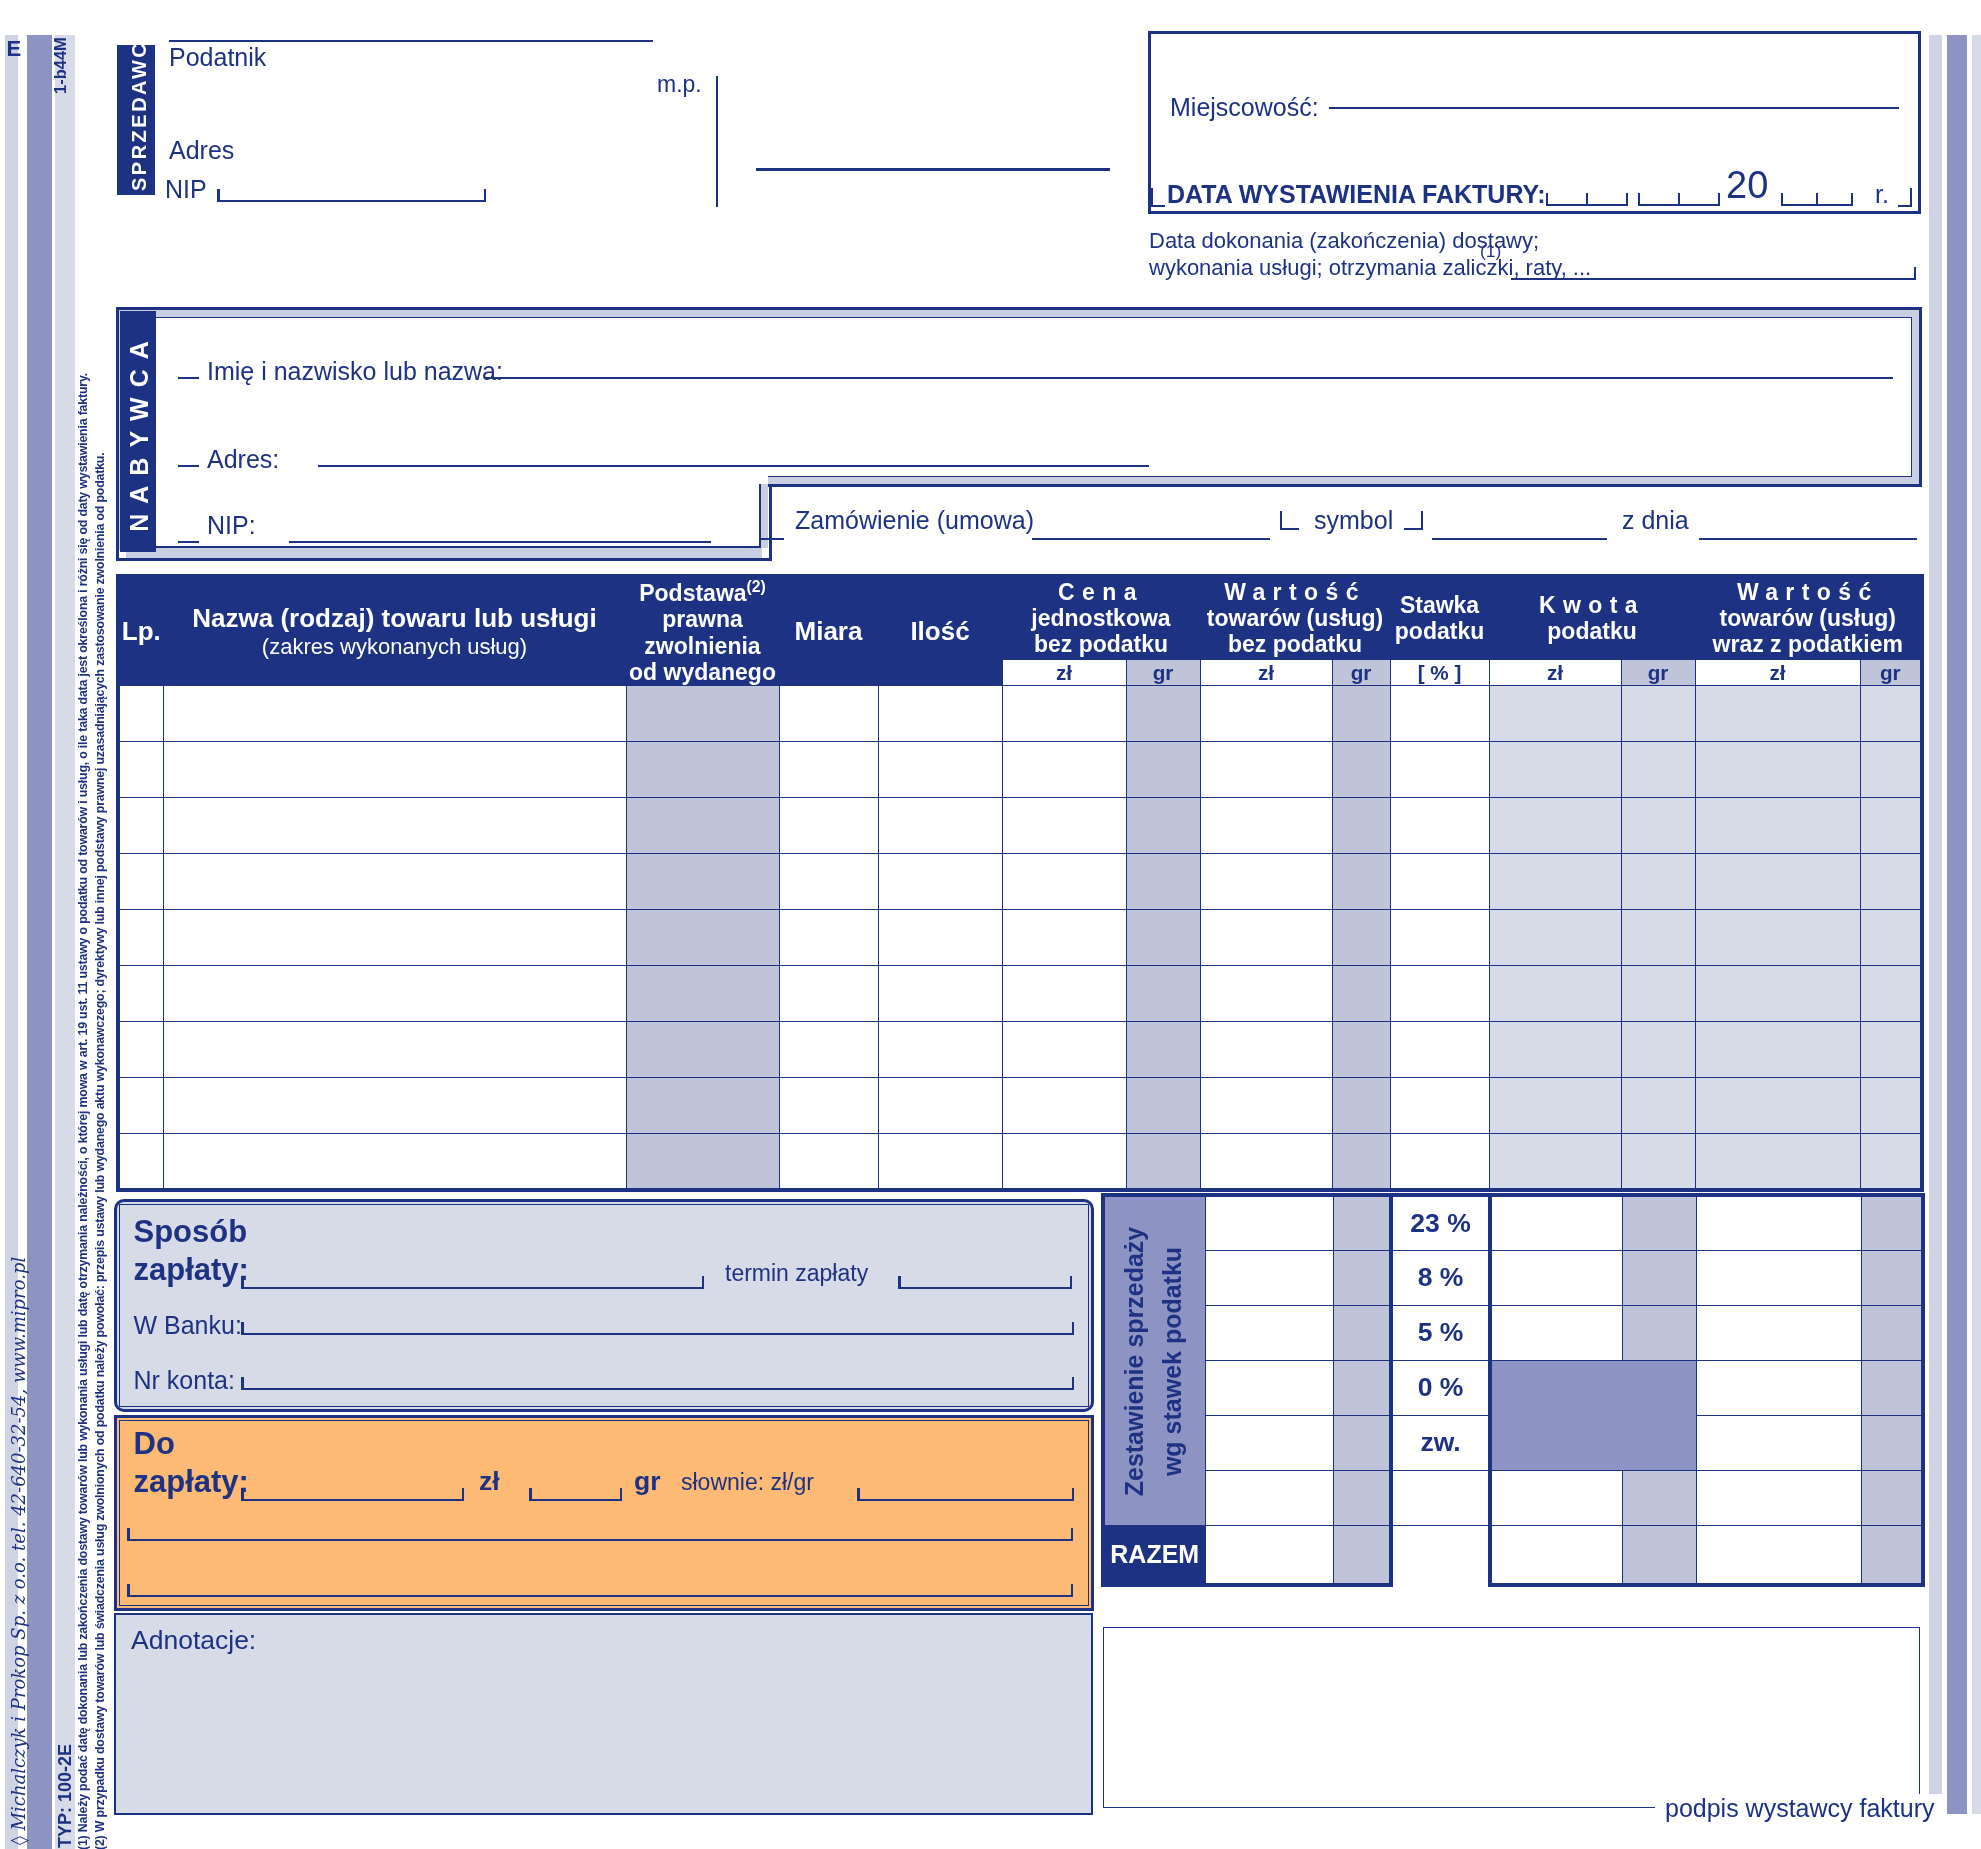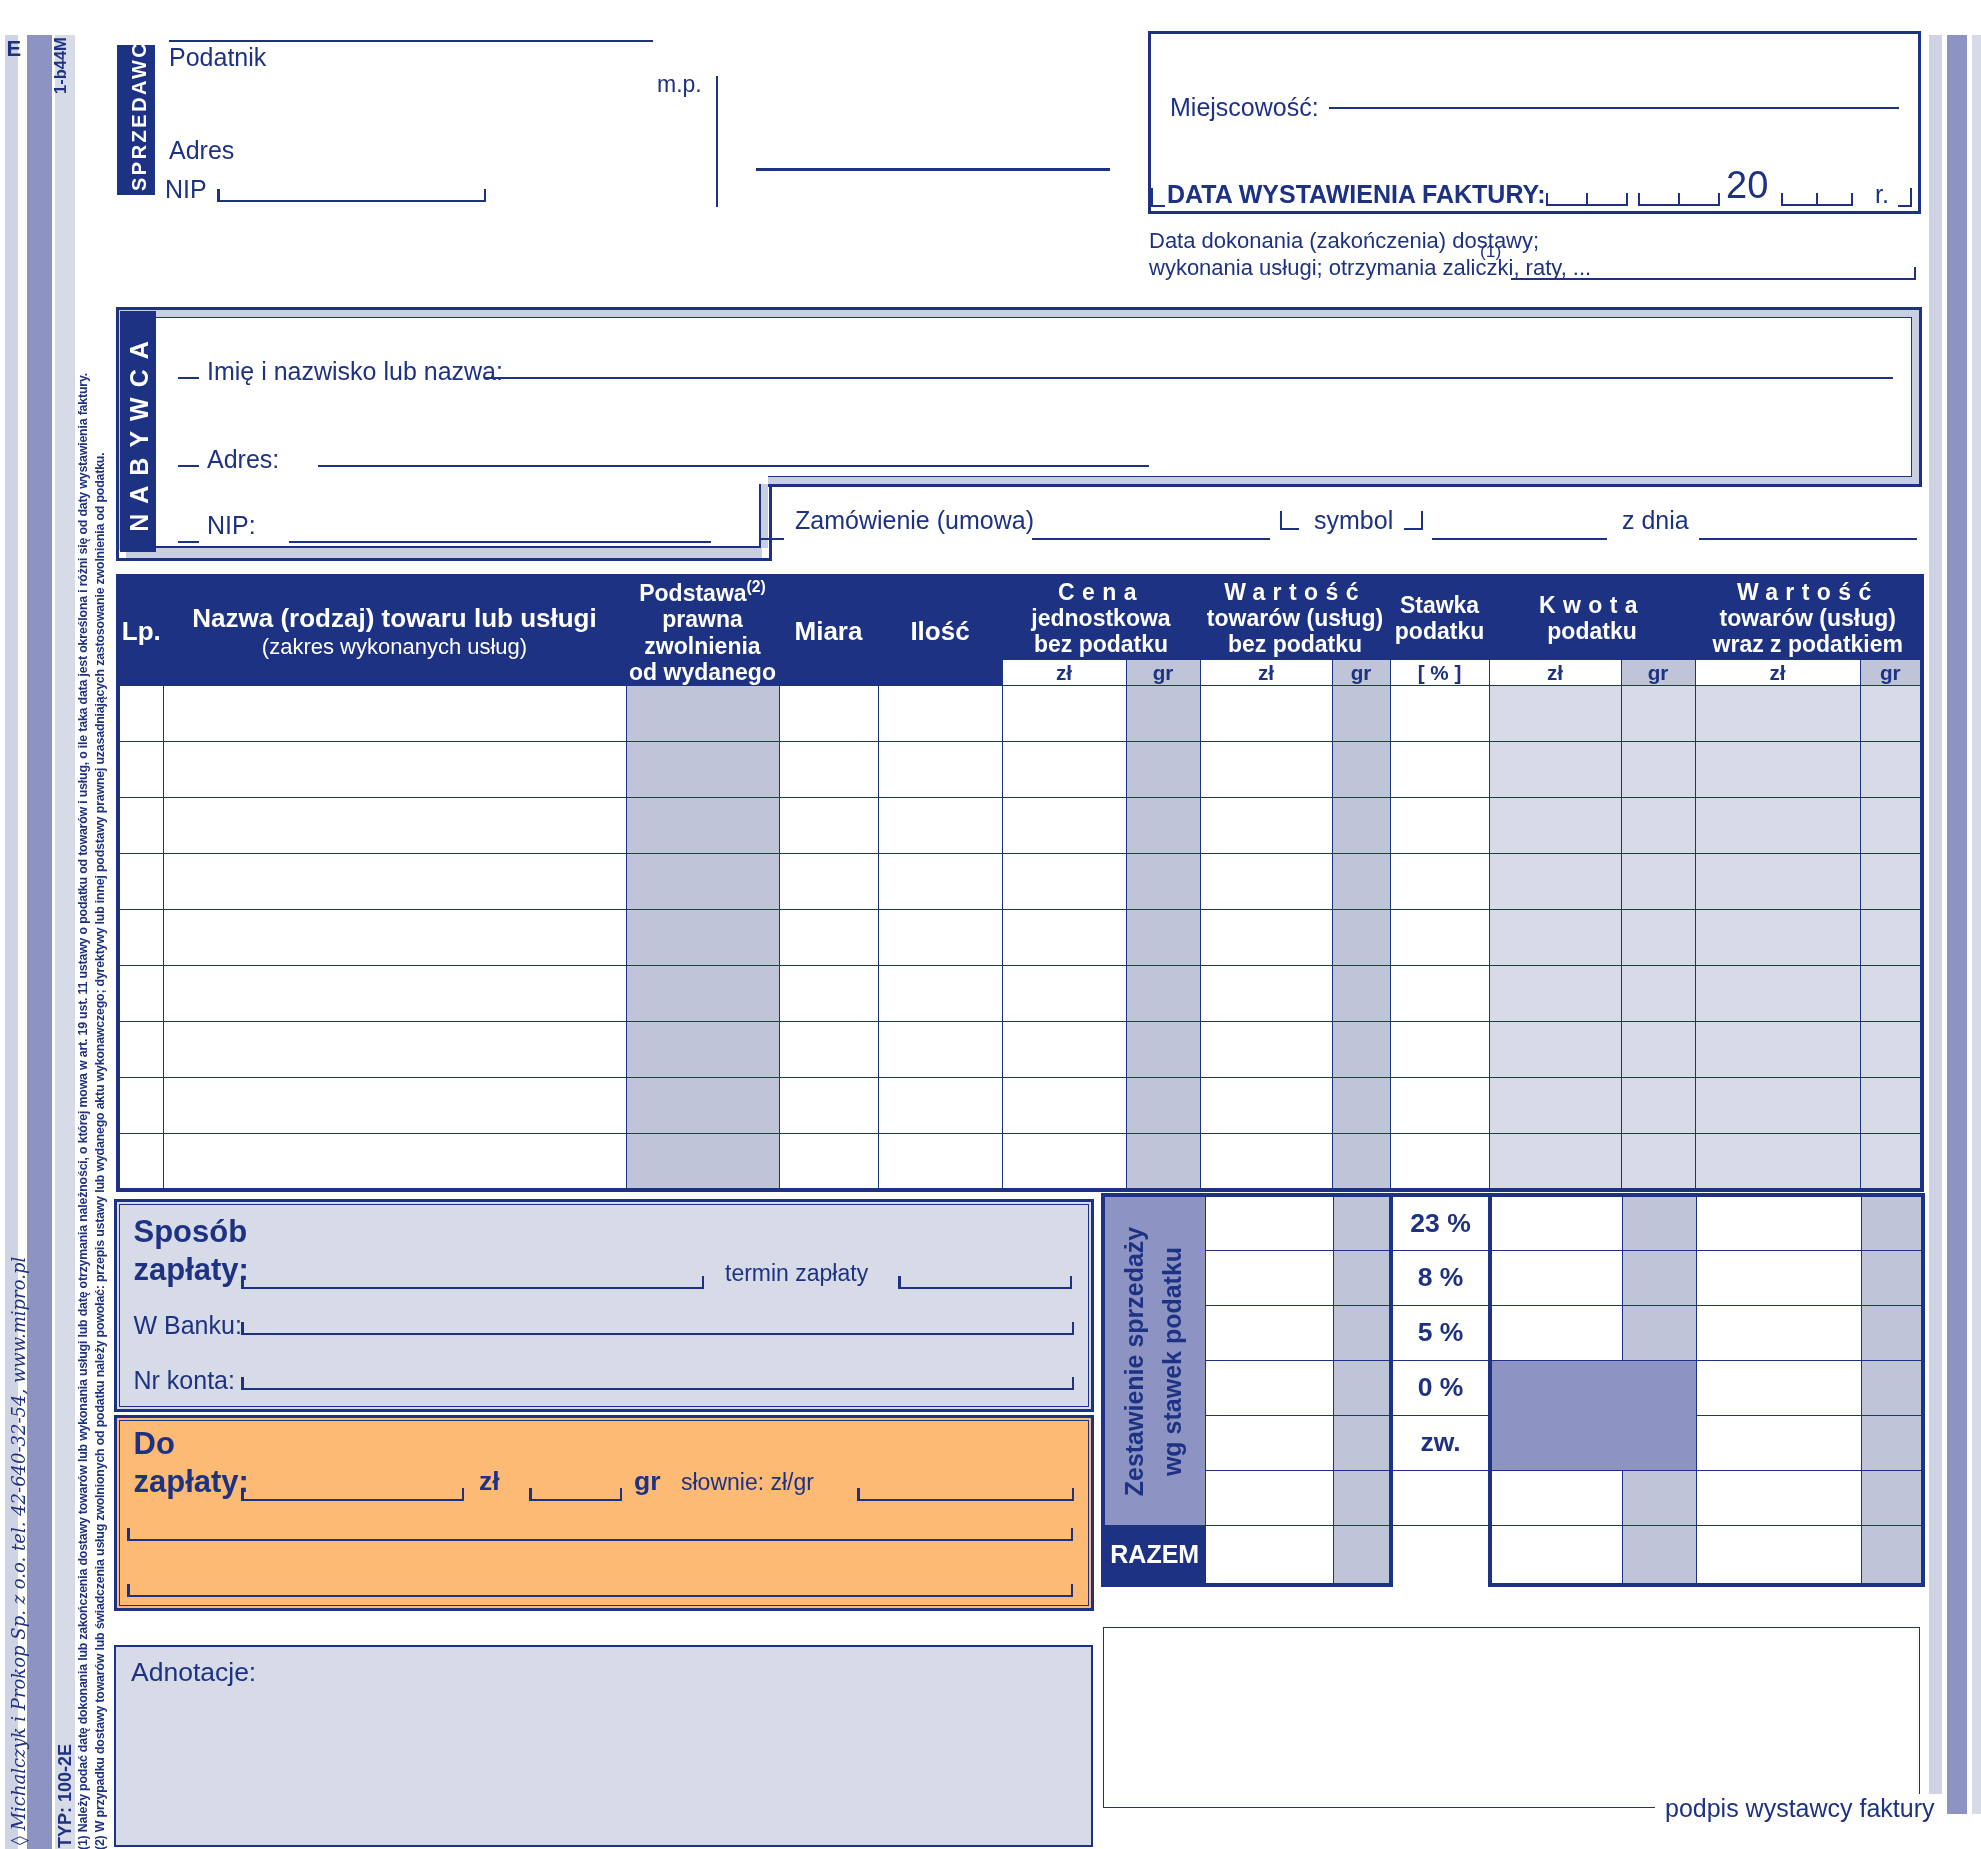--- a/index.html
+++ b/index.html
@@ -355,21 +355,21 @@
           <td class="shade bb5"></td>
           <td class="bb5"></td>
           <td class="light bb5"></td>
           <td class="light bb5"></td>
           <td class="light bb5"></td>
           <td class="light br5 bb5"></td>
         </tr>
       </tbody>
   </table>
 
-  <div class="boxd" style="left:114px;top:1199px;width:974px;height:207px;background:#d7dae7;">
+  <div class="boxd" style="left:114px;top:1199px;width:974px;height:207px;background:#d7dae7;border-radius:10px;">
     <div class="inner2"></div>
     <div class="abs b" style="left:16.5px;top:11.6px;font-size:31px;">Sposób</div>
     <div class="abs b" style="left:16.5px;top:50px;font-size:31px;">zapłaty:</div>
     <div class="fline tl tr" style="left:124px;top:73px;width:463px;"></div>
     <div class="abs lab28" style="left:608px;top:58px;">termin zapłaty</div>
     <div class="fline tl tr" style="left:781px;top:73px;width:174px;"></div>
     <div class="abs lab30" style="left:16.5px;top:109px;">W Banku:</div>
     <div class="fline tl tr" style="left:124px;top:119px;width:833px;"></div>
     <div class="abs lab30" style="left:16.5px;top:164px;text-align:center;">Nr konta:</div>
     <div class="fline tl tr" style="left:124px;top:174px;width:833px;"></div>
@@ -464,21 +464,21 @@
       <td class="gr bb5 br5"></td>
       <td class="gapcell"></td>
       <td class="bb5 bl5"></td>
       <td class="gr bb5"></td>
       <td class="bb5"></td>
       <td class="gr bb5 br5"></td>
     </tr>
   </tbody>
     </table>
 
-  <div class="abs" style="left:114px;top:1613px;width:975px;height:198px;background:#d7dae7;border:2.5px solid #1e3283;margin-top:32px;">
+  <div class="abs" style="left:114px;top:1613px;width:975px;height:198px;background:#d7dae7;border:2.5px solid #1e3283;">
     <div class="abs" style="left:15px;top:10px;font-size:26.5px;">Adnotacje:</div>
   </div>
 
   <div class="abs" style="left:1103px;top:1627px;width:815px;height:179px;background:#ffffff;border:1.7px solid #1e3283;"></div>
   <div class="abs" style="left:1655px;top:1794px;font-size:25px;background:#ffffff;padding:0 10px;line-height:28px;">podpis wystawcy faktury</div>
 
 </div>
 
 
 </body></html>

